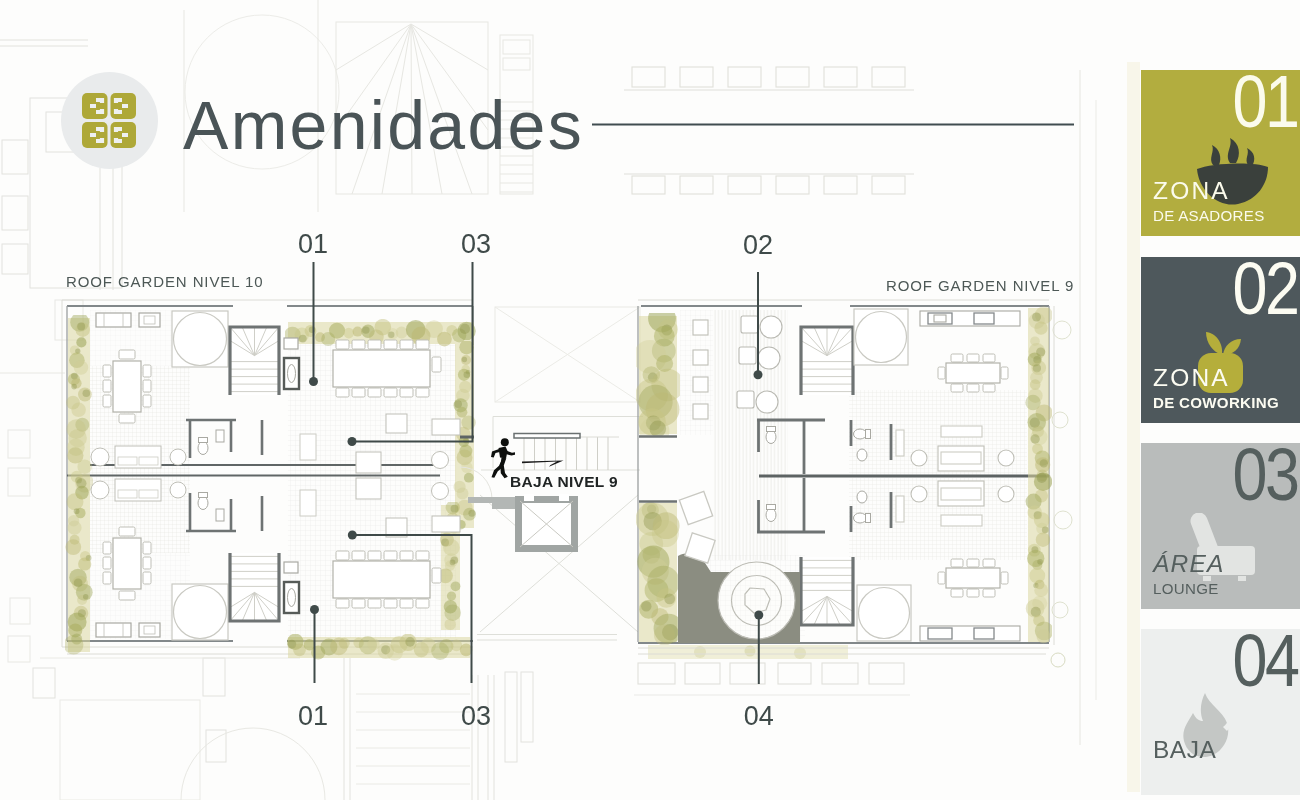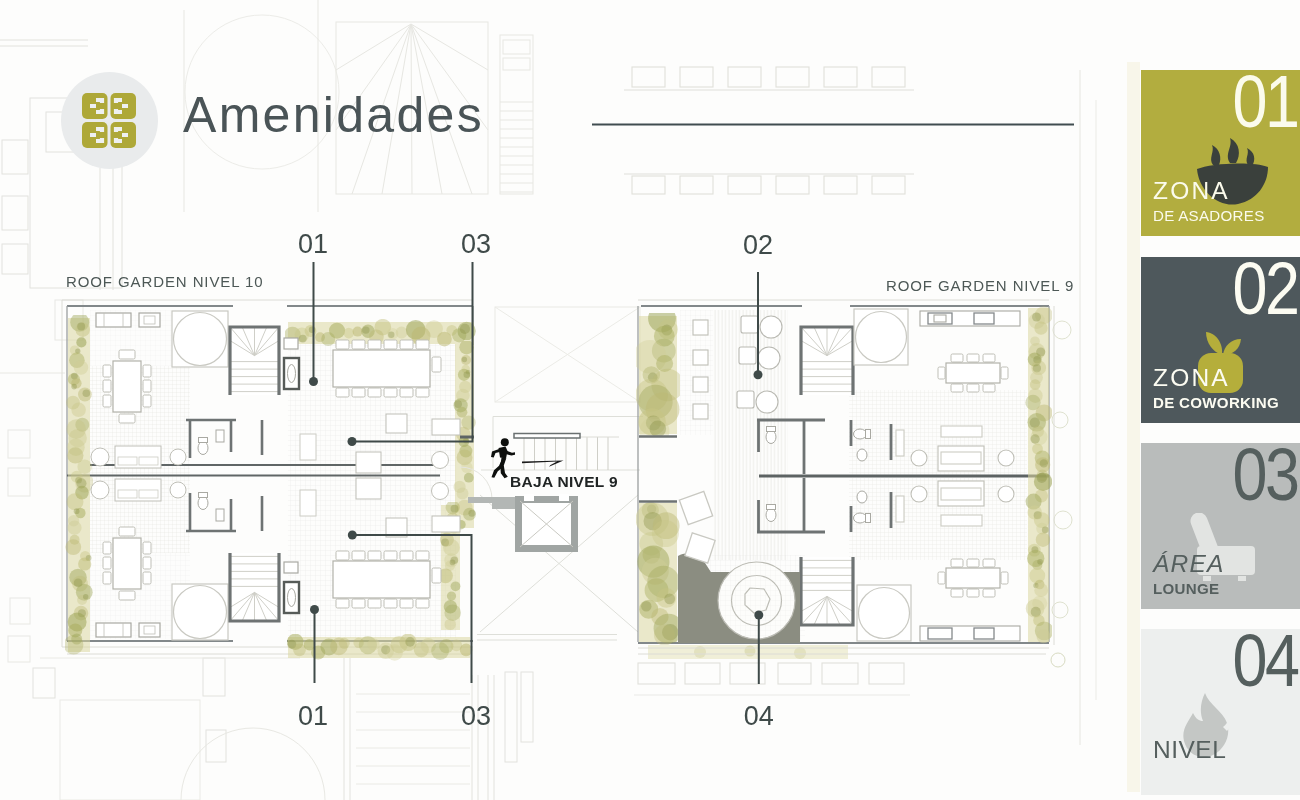--- a/index.html
+++ b/index.html
@@ -977,21 +977,21 @@
 <rect x="28.5" y="29" width="25.5" height="26" rx="5"></rect>
 </g>
 <g stroke="#eef0f0" stroke-width="4.2" fill="none">
 <path d="M8,13 H14 M14,7 H20 V10 M14,19 H20 V16"></path>
 <path d="M46,13 H40 M40,7 H34 V10 M40,19 H34 V16"></path>
 <path d="M8,42 H14 M14,36 H20 V39 M14,48 H20 V45"></path>
 <path d="M46,42 H40 M40,36 H34 V39 M40,48 H34 V45"></path>
 </g>
 </svg>
 
-<div class="abs" style="left:183px;top:86px;font-size:50px;color:#4a5457;letter-spacing:2.3px;">Amenidades</div>
+<div class="abs" style="left:183px;top:86px;font-size:68px;color:#4a5457;letter-spacing:2.3px;">Amenidades</div>
 
 <div class="card" style="top:70px;background:#b2ad3f;color:#fbfbec;">
   <div class="num">01</div>
 
   <svg class="abs" style="left:55px;top:68px" width="74" height="72" viewBox="0 0 74 72">
     <path d="M1,31 C14,25 58,23 72,29 C72,46 61,62 42,66 C22,70 3,53 1,31 Z" fill="#3a403c"></path>
     <path d="M17,27 C12,20 19,14 16,7 C24,11 26,20 23,27 Z" fill="#3a403c"></path>
     <path d="M34,25 C28,16 37,9 34,0 C44,5 45,17 40,25 Z" fill="#3a403c"></path>
     <path d="M52,27 C48,21 54,16 51,10 C59,14 60,22 56,28 Z" fill="#3a403c"></path>
   </svg>
@@ -1017,25 +1017,25 @@
 
   <svg class="abs" style="left:42px;top:70px" width="74" height="70" viewBox="0 0 74 70">
     <g fill="#e2e4e2">
       <line x1="16" y1="8" x2="29" y2="42" stroke="#e2e4e2" stroke-width="17" stroke-linecap="round"></line>
       <rect x="14" y="33" width="58" height="29" rx="4"></rect>
       <rect x="20" y="63" width="8" height="5"></rect>
       <rect x="55" y="63" width="8" height="5"></rect>
     </g>
   </svg>
   <div class="t1" style="letter-spacing:1.2px;font-style:italic;">ÁREA</div>
-  <div class="t2" style="top:136.5px;font-weight:bold;">LOUNGE</div>
+  <div class="t2" style="top:136.5px;">LOUNGE</div>
 </div>
 
 <div class="card" style="top:629px;background:#edefee;color:#555f5e;">
   <div class="num">04</div>
 
   <svg class="abs" style="left:42px;top:64px" width="50" height="70" viewBox="0 0 50 70">
     <path d="M22,0 C26,12 40,18 44,30 C48,42 42,56 30,62 C16,68 4,60 1,48 C-2,36 6,28 10,20 C13,26 16,28 20,28 C16,18 18,8 22,0 Z" fill="#c4c7c5"></path>
     <path d="M40,34 C43,32 45,29 45,25 C47,30 47,35 44,38 Z" fill="#edefee"></path>
   </svg>
-  <div class="t1" style="letter-spacing:0.5px;">NIVEL</div>
+  <div class="t1" style="letter-spacing:0.5px;">BAJA</div>
   <div class="t2" style="top:138px;font-size:13px;margin-top:44px;">PIT</div>
 </div>
 
 </body></html>

